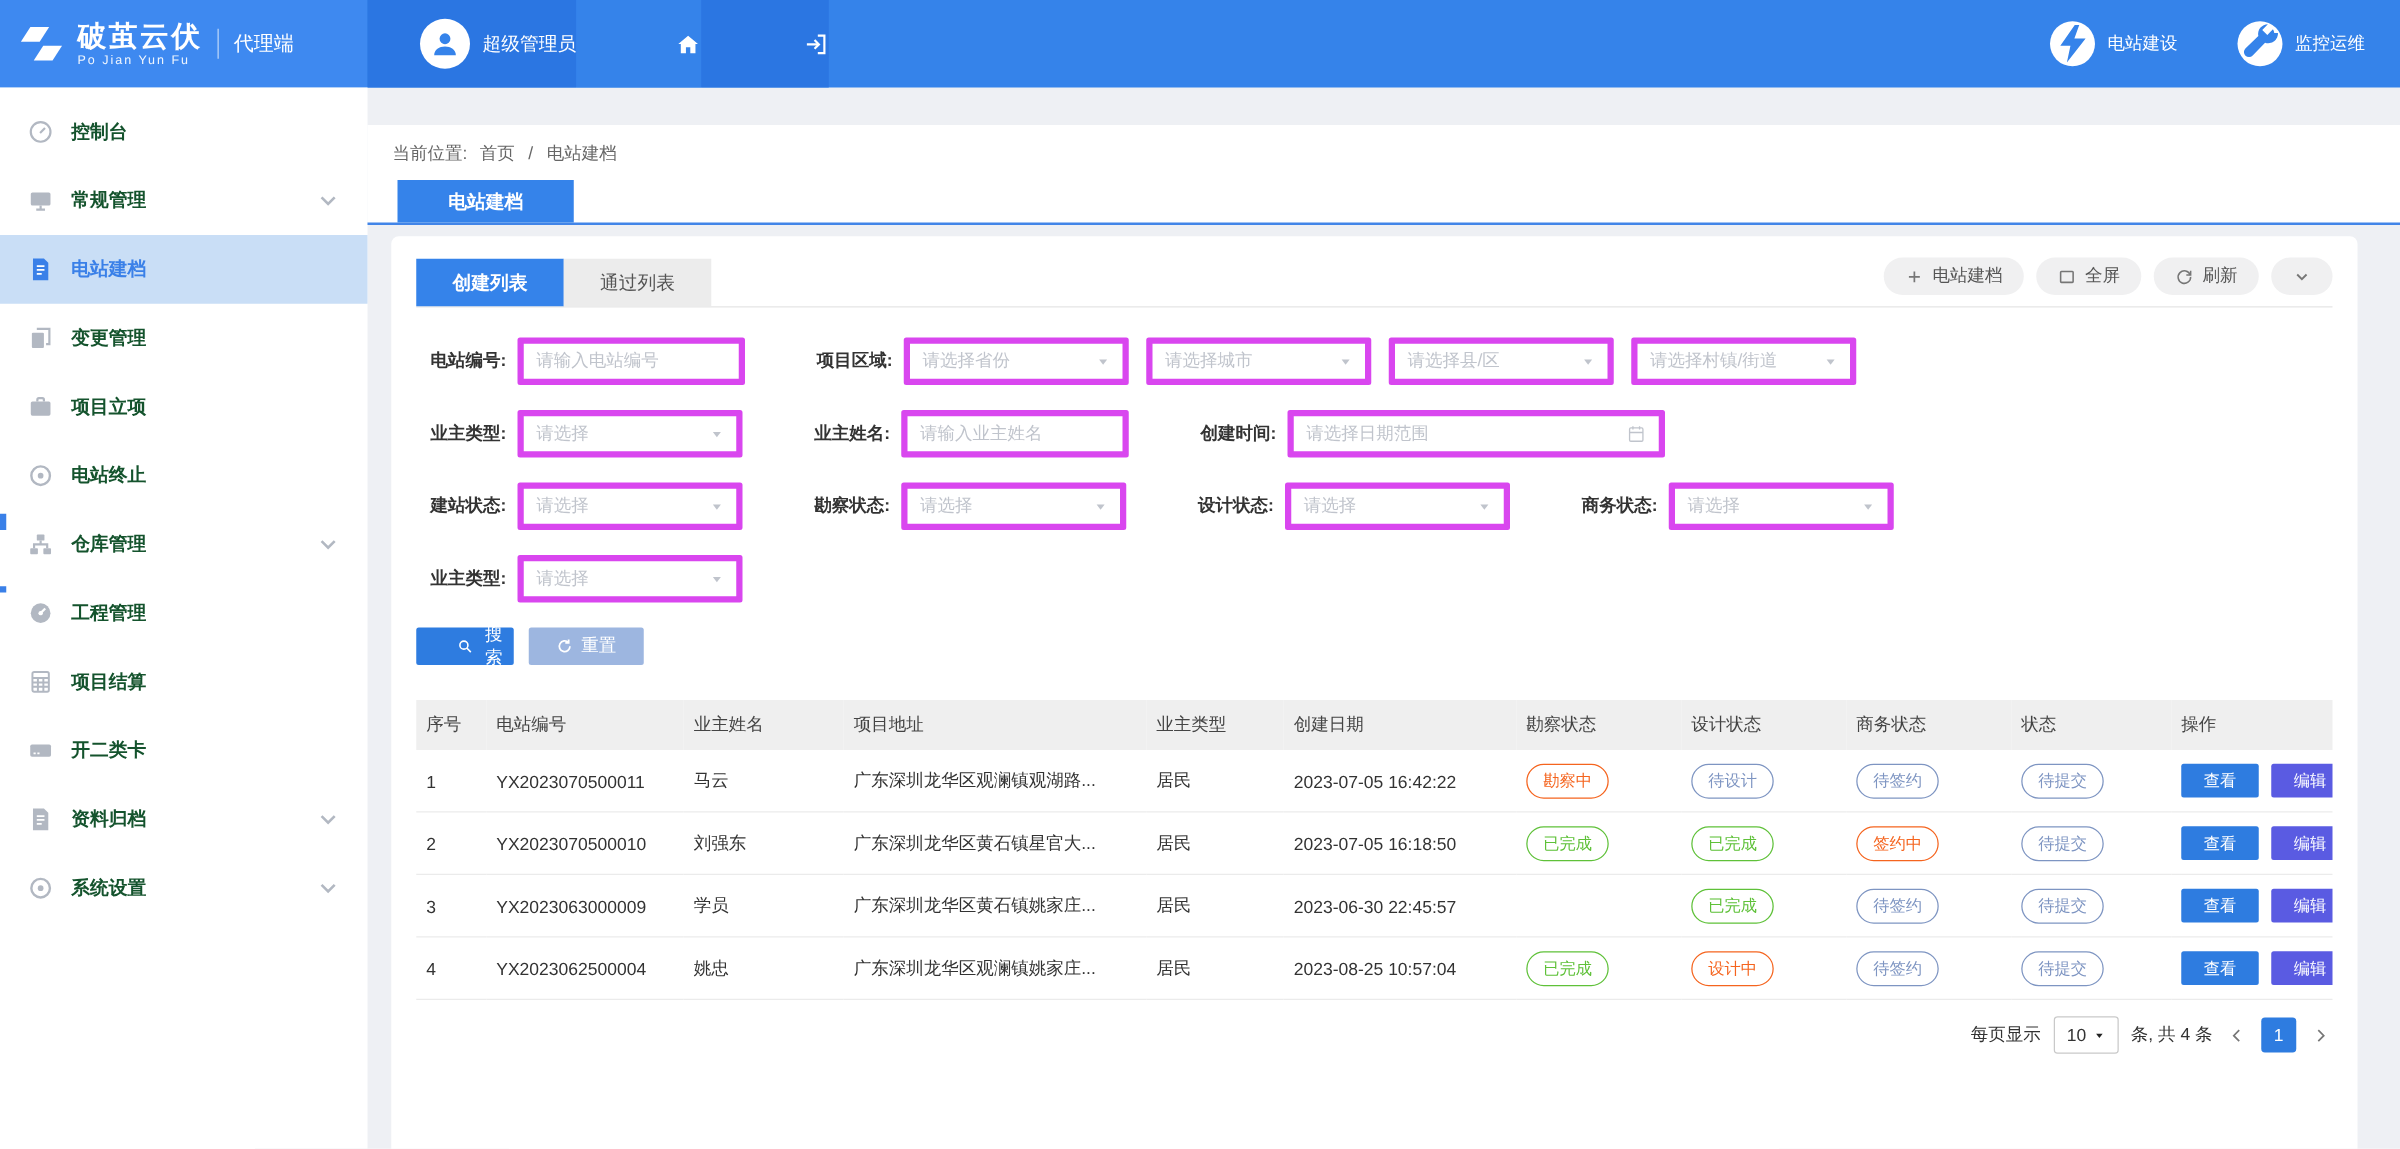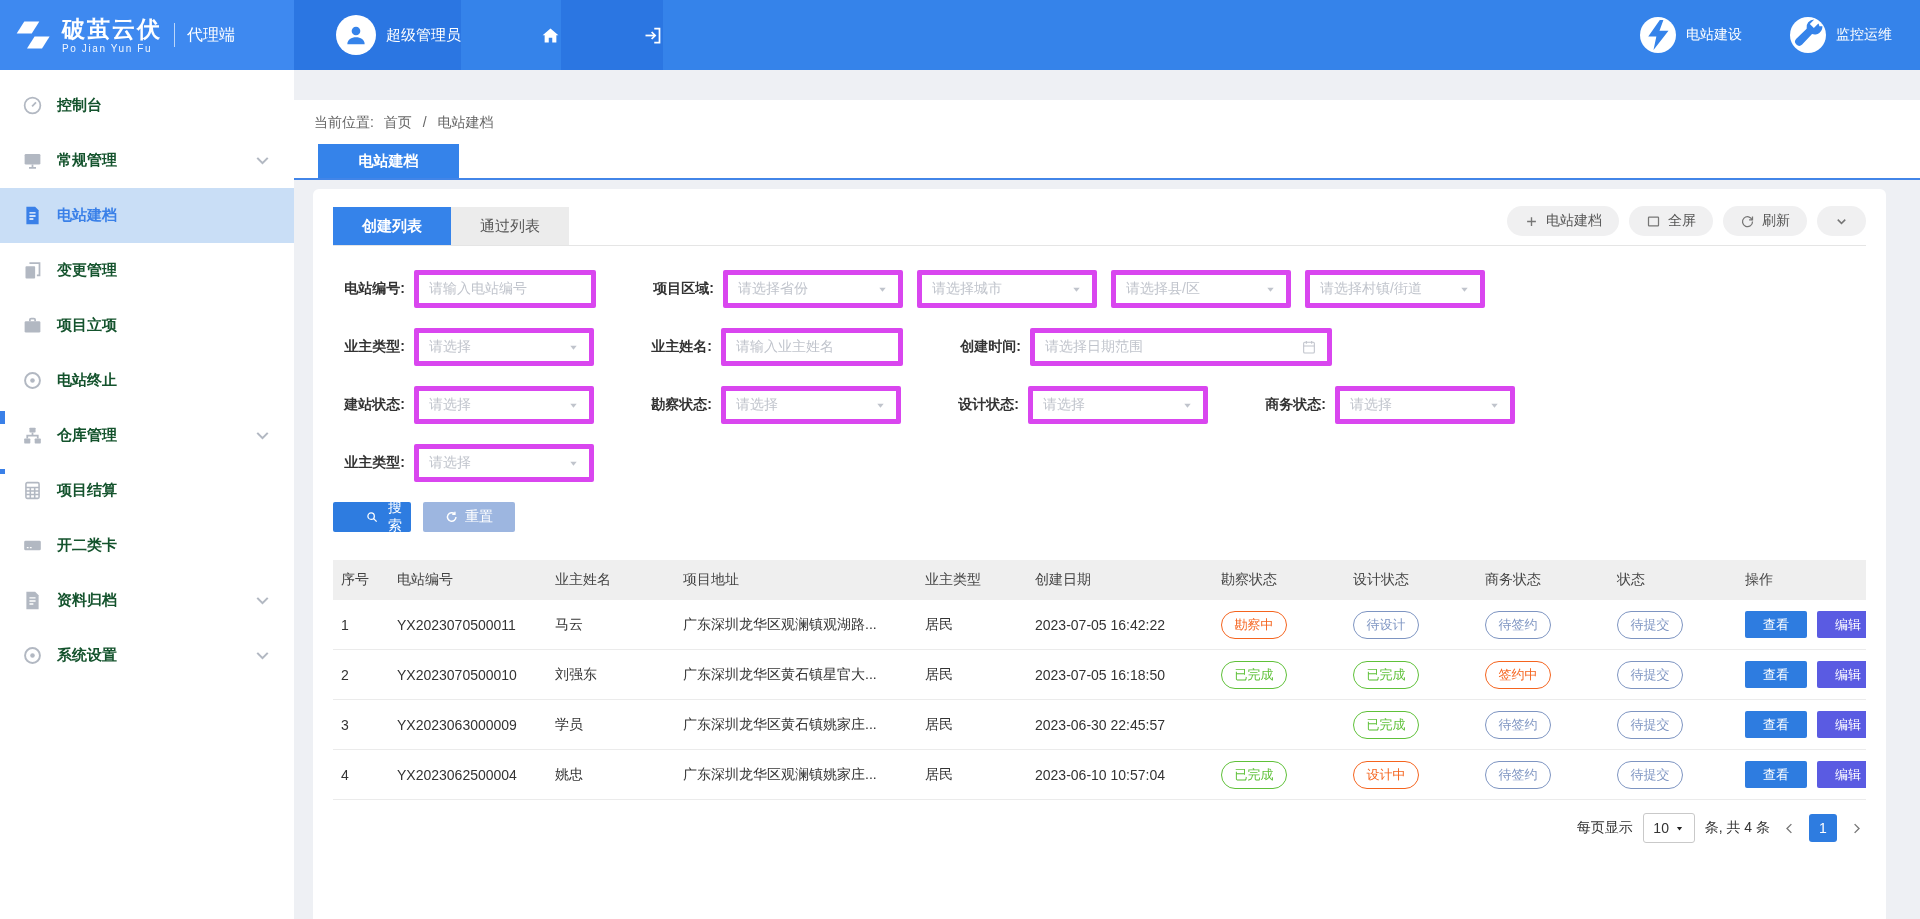--- a/index.html
+++ b/index.html
@@ -226,20 +226,30 @@
             <rect x="14.5" y="15.5" width="7" height="5.5" rx=".8" fill="currentColor"></rect>
             <path d="M12 8.5v3.5M6 15.5V12h12v3.5" stroke="currentColor" stroke-width="2" fill="none"></path>
           </svg>
         </span>
         <span class="side-label">仓库管理</span>
         <span class="icon side-chevron">
           <svg viewBox="0 0 24 24" fill="none" stroke="currentColor" stroke-width="2.4">
             <path d="M6 9l6 6 6-6"></path>
           </svg>
         </span>
+      </div>
+      <div class="side-item">
+        <span class="icon">
+          <svg viewBox="0 0 24 24">
+            <circle cx="12" cy="12" r="9" fill="currentColor"></circle>
+            <path d="M12 12l4.2-4.2" stroke="#fff" stroke-width="2"></path>
+            <circle cx="12" cy="12" r="2" fill="#fff"></circle>
+          </svg>
+        </span>
+        <span class="side-label">工程管理</span>
       </div>
       <div class="side-item">
         <span class="icon">
           <svg viewBox="0 0 24 24" fill="none" stroke="currentColor" stroke-width="1.8">
             <rect x="4.5" y="3" width="15" height="18" rx="1.5"></rect>
             <path d="M4.5 8.5h15M9.5 8.5v12.5M14.5 8.5v12.5M4.5 12.5h15M4.5 16.5h15"></path>
           </svg>
         </span>
         <span class="side-label">项目结算</span>
       </div>
@@ -548,21 +558,21 @@
                 <td><span class="badge gray">待签约</span></td>
                 <td><span class="badge gray">待提交</span></td>
                 <td><button class="op-btn blue">查看</button><button class="op-btn violet">编辑</button></td>
               </tr>
               <tr>
                 <td>4</td>
                 <td>YX2023062500004</td>
                 <td>姚忠</td>
                 <td>广东深圳龙华区观澜镇姚家庄...</td>
                 <td>居民</td>
-                <td>2023-06-10 10:57:04</td>
+                <td>2023-08-25 10:57:04</td>
                 <td><span class="badge green">已完成</span></td>
                 <td><span class="badge orange">设计中</span></td>
                 <td><span class="badge gray">待签约</span></td>
                 <td><span class="badge gray">待提交</span></td>
                 <td><button class="op-btn blue">查看</button><button class="op-btn violet">编辑</button></td>
               </tr>
             </tbody>
         </table>
 
         <div class="pagination">

